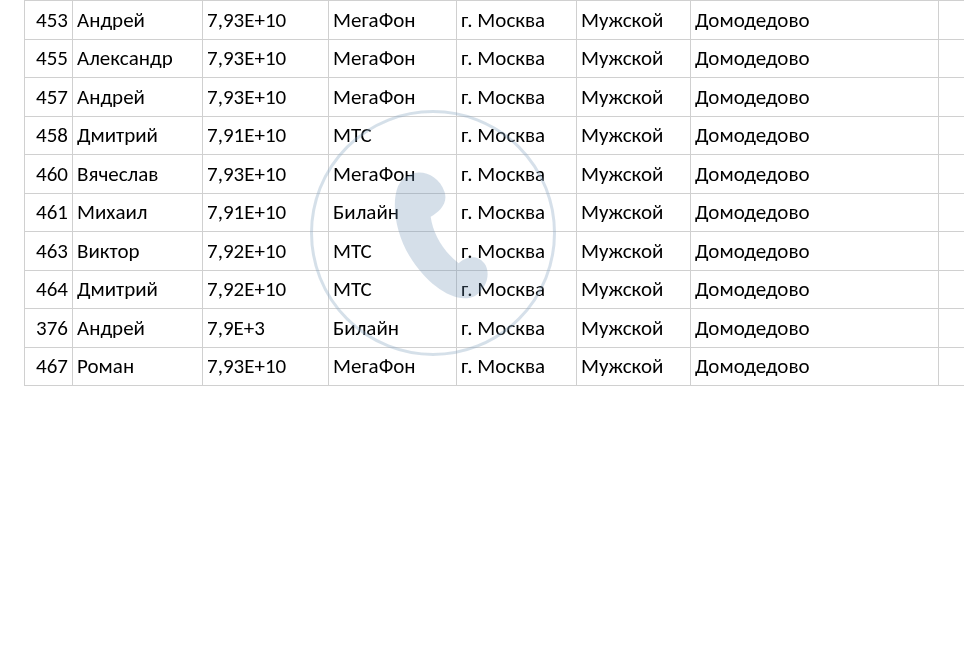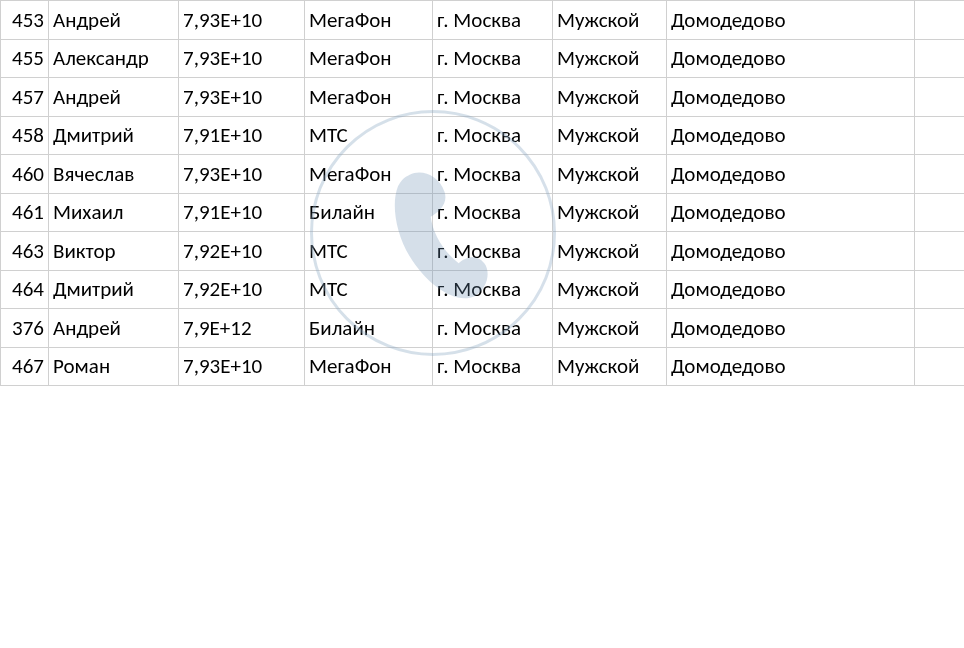--- a/index.html
+++ b/index.html
@@ -55,20 +55,21 @@
     position: absolute;
     left: 60px;
     top: 50px;
     width: 120px;
     height: 140px;
     opacity: 0.8;
   }
   .table-wrap {
     position: relative;
     z-index: 1;
+    padding-left: 24px;
   }
 </style>
 </head>
 <body>
 
 <div class="table-wrap">
 <table>
   <colgroup>
     <col class="c-rownum">
         <col class="c-name">
@@ -156,21 +157,21 @@
           <td class="phone">7,92E+10</td>
           <td>МТС</td>
           <td>г. Москва</td>
           <td>Мужской</td>
           <td>Домодедово</td>
           <td class="extra"></td>
         </tr>
         <tr>
           <td class="rownum">376</td>
           <td>Андрей</td>
-          <td class="phone">7,9E+12</td>
+          <td class="phone">7,9E+3</td>
           <td>Билайн</td>
           <td>г. Москва</td>
           <td>Мужской</td>
           <td>Домодедово</td>
           <td class="extra"></td>
         </tr>
         <tr>
           <td class="rownum">467</td>
           <td>Роман</td>
           <td class="phone">7,93E+10</td>

